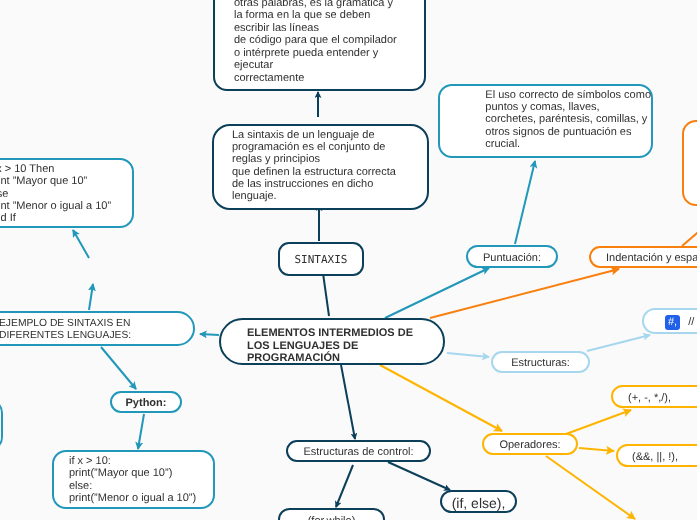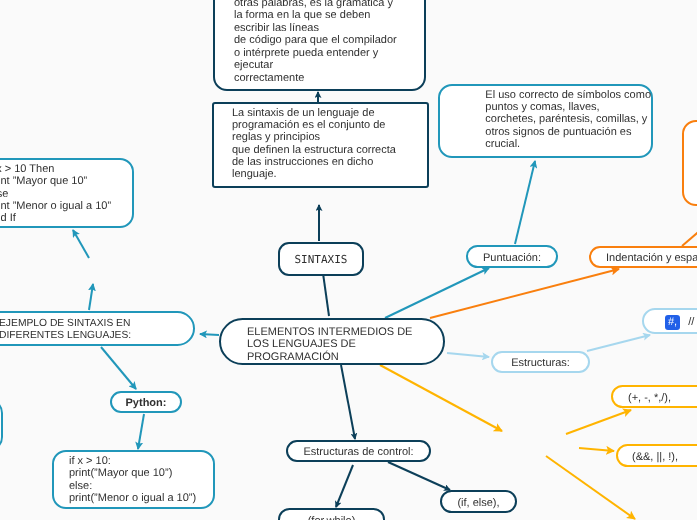--- a/index.html
+++ b/index.html
@@ -74,34 +74,34 @@
   <div class="node box" style="left:213px;top:-30px;width:213px;height:121px;border-radius:14px;border-color:#0c3f59;padding:0 0 5px 19px;align-items:flex-end;justify-content:flex-start;font-size:11px;line-height:12.45px;">
     <span>otras palabras, es la gramática y
 la forma en la que se deben
 escribir las líneas
 de código para que el compilador
 o intérprete pueda entender y
 ejecutar
 correctamente</span>
   </div>
 
-  <div class="node box" style="left:212px;top:102px;width:217px;height:86px;border-radius:3px;border-color:#0c3f59;padding:3px 0 0 18px;align-items:flex-start;justify-content:flex-start;font-size:11px;">
+  <div class="node box" style="left:212px;top:124px;width:217px;height:86px;border-radius:18px;border-color:#0c3f59;padding:3px 0 0 18px;align-items:flex-start;justify-content:flex-start;font-size:11px;">
     <span>La sintaxis de un lenguaje de
 programación es el conjunto de
 reglas y principios
 que definen la estructura correcta
 de las instrucciones en dicho
 lenguaje.</span>
   </div>
 
   <div class="node pill" style="left:278px;top:242px;width:86px;height:34px;border-radius:11px;border-color:#0c3f59;font-family:'DejaVu Sans Mono',monospace;font-size:11px;letter-spacing:0px;">
     <span>SINTAXIS</span>
   </div>
 
-  <div class="node pill" style="left:219px;top:318px;width:226px;height:47px;border-radius:23.5px;border-color:#0c3f59;padding:3px 0 0 26px;justify-content:flex-start;align-items:center;font-size:11px;line-height:12.5px;">
+  <div class="node pill" style="left:219px;top:318px;width:226px;height:47px;border-radius:23.5px;border-color:#0c3f59;padding:3px 0 0 26px;justify-content:flex-start;align-items:flex-end;font-size:11px;line-height:12.5px;font-weight:bold;">
     <span>ELEMENTOS INTERMEDIOS DE
 LOS LENGUAJES DE
 PROGRAMACIÓN</span>
   </div>
 
   <div class="node pill" style="left:-24px;top:311px;width:219px;height:35px;border-radius:17.5px;border-color:#2197ba;padding-left:21px;justify-content:flex-start;font-size:10.3px;line-height:12px;">
     <span>EJEMPLO DE SINTAXIS EN
 DIFERENTES LENGUAJES:</span>
   </div>
 
@@ -146,33 +146,36 @@
   <div class="node box" style="left:682px;top:120px;width:180px;height:86px;border-radius:14px;border-color:#f97f0e;"></div>
 
   <div class="node pill" style="left:491px;top:351px;width:99px;height:22px;border-radius:11px;border-color:#a6d7ee;font-size:11px;">
     <span>Estructuras:</span>
   </div>
 
   <div class="node pill" style="left:642px;top:308px;width:170px;height:26px;border-radius:13px;border-color:#a6d7ee;font-size:11px;justify-content:flex-start;padding-left:21px;">
     <span class="sel">#,</span><span style="padding-left:8px;">//</span>
   </div>
 
+  <div class="node pill" style="left:482px;top:433px;width:96px;height:22px;border-radius:11px;border-color:#ffb400;font-size:11px;">
+    <span>Operadores:</span>
+  </div>
 
   <div class="node pill" style="left:611px;top:385px;width:140px;height:23px;border-radius:11.5px;border-color:#ffb400;font-size:11px;justify-content:flex-start;padding-left:15px;">
     <span>(+, -, *,/),</span>
   </div>
 
   <div class="node pill" style="left:616px;top:444px;width:140px;height:23px;border-radius:11.5px;border-color:#ffb400;font-size:11px;justify-content:flex-start;padding-left:14px;">
     <span>(&amp;&amp;, ||, !),</span>
   </div>
 
   <div class="node pill" style="left:286px;top:440px;width:145px;height:22px;border-radius:11px;border-color:#0c3f59;font-size:11px;">
     <span>Estructuras de control:</span>
   </div>
 
-  <div class="node pill" style="left:440px;top:490px;width:77px;height:23px;border-radius:11.5px;border-color:#0c3f59;font-size:11px;">
+  <div class="node pill" style="left:440px;top:490px;width:77px;height:23px;border-radius:11.5px;border-color:#0c3f59;font-size:14px;">
     <span>(if, else),</span>
   </div>
 
   <div class="node pill" style="left:278px;top:508px;width:107px;height:23px;border-radius:11.5px;border-color:#0c3f59;font-size:11px;">
     <span>(for,while)</span>
   </div>
 </div>
 
 </body></html>

